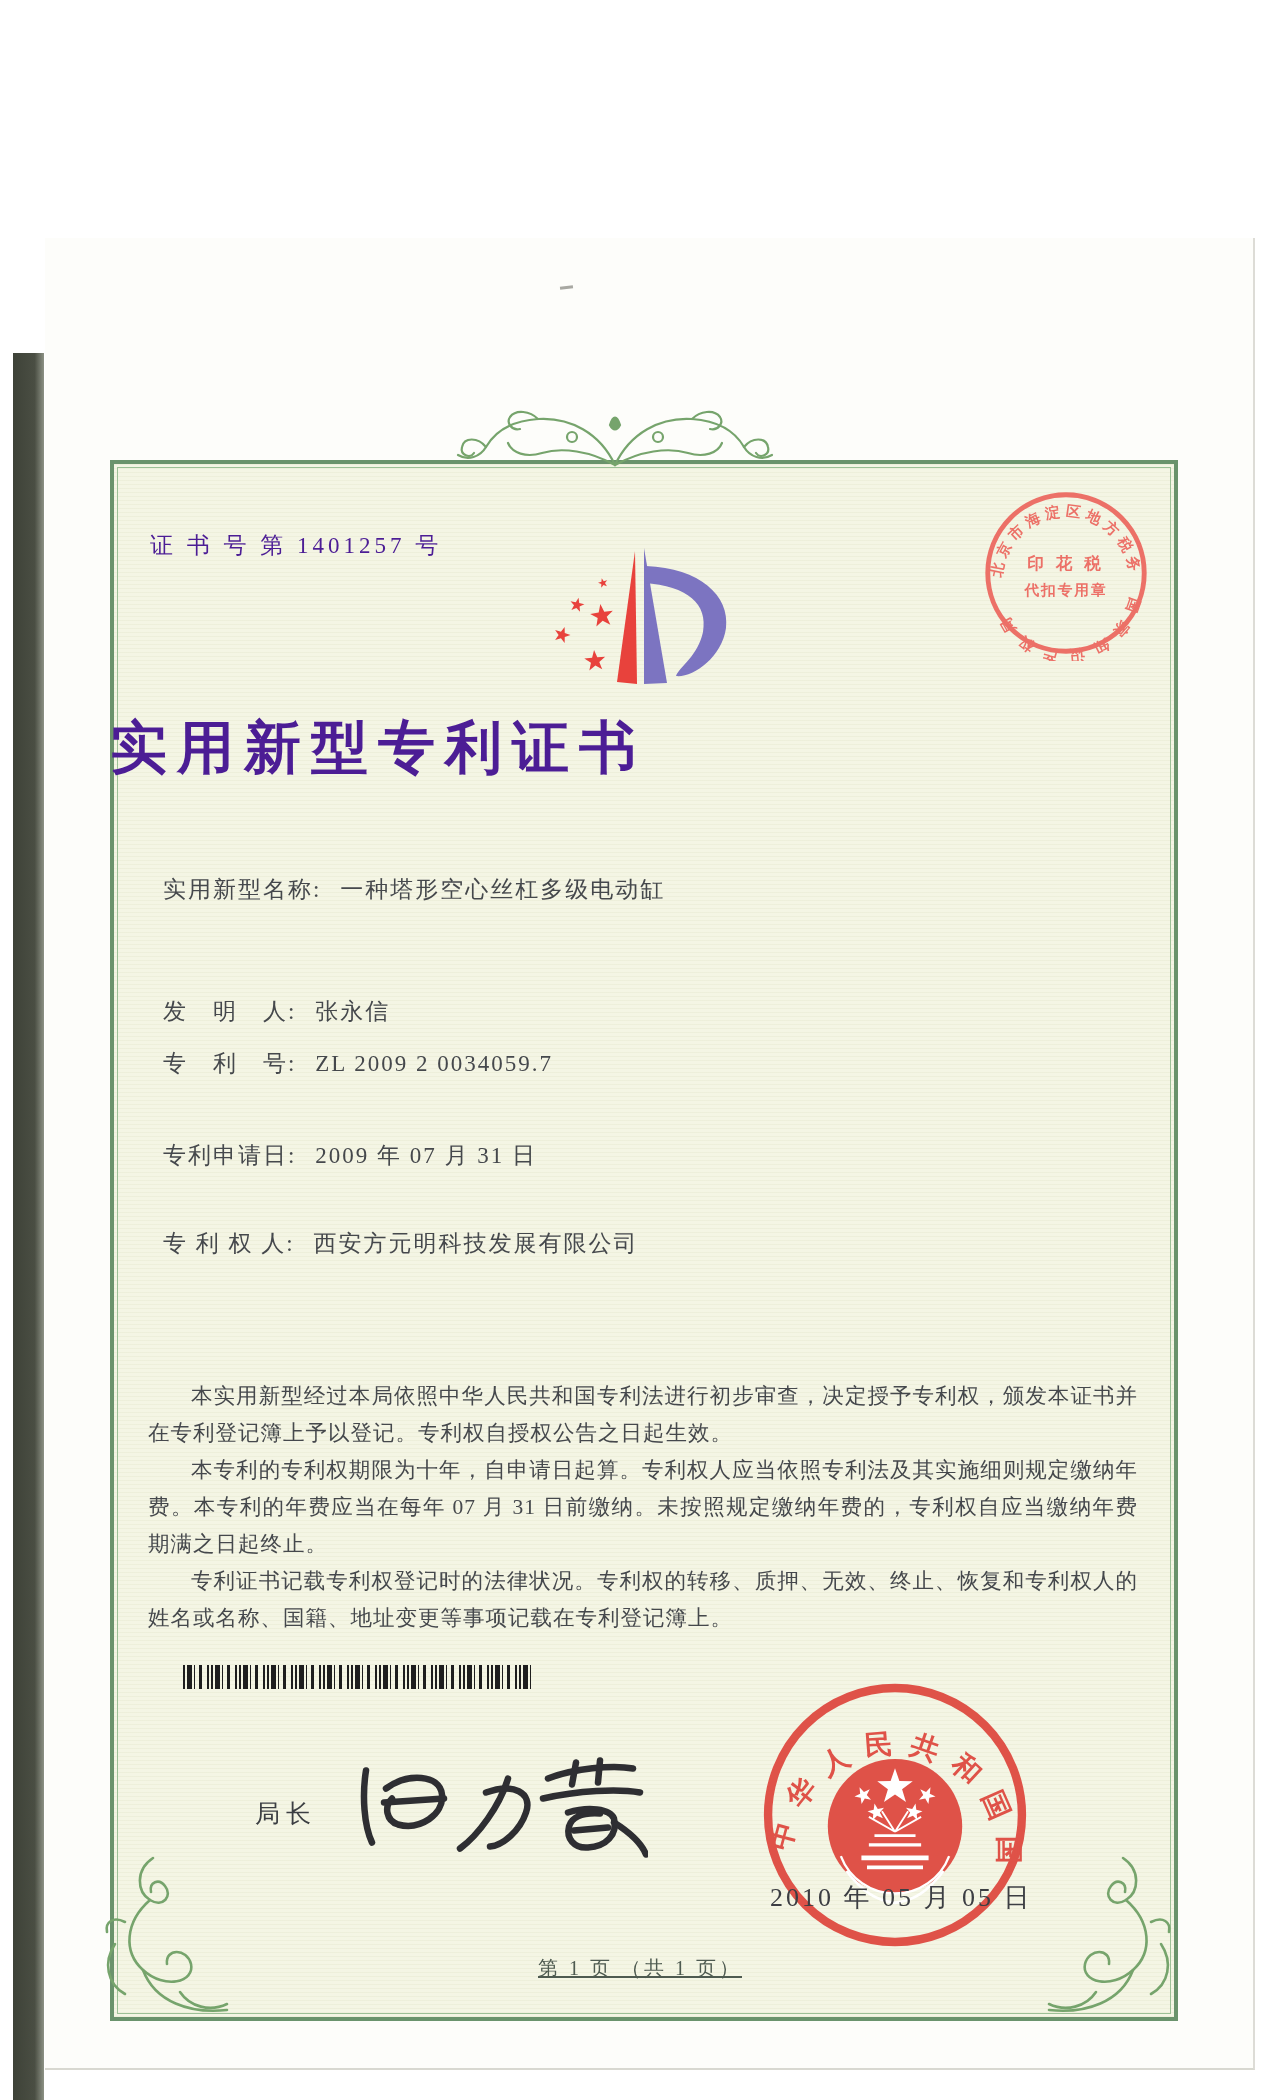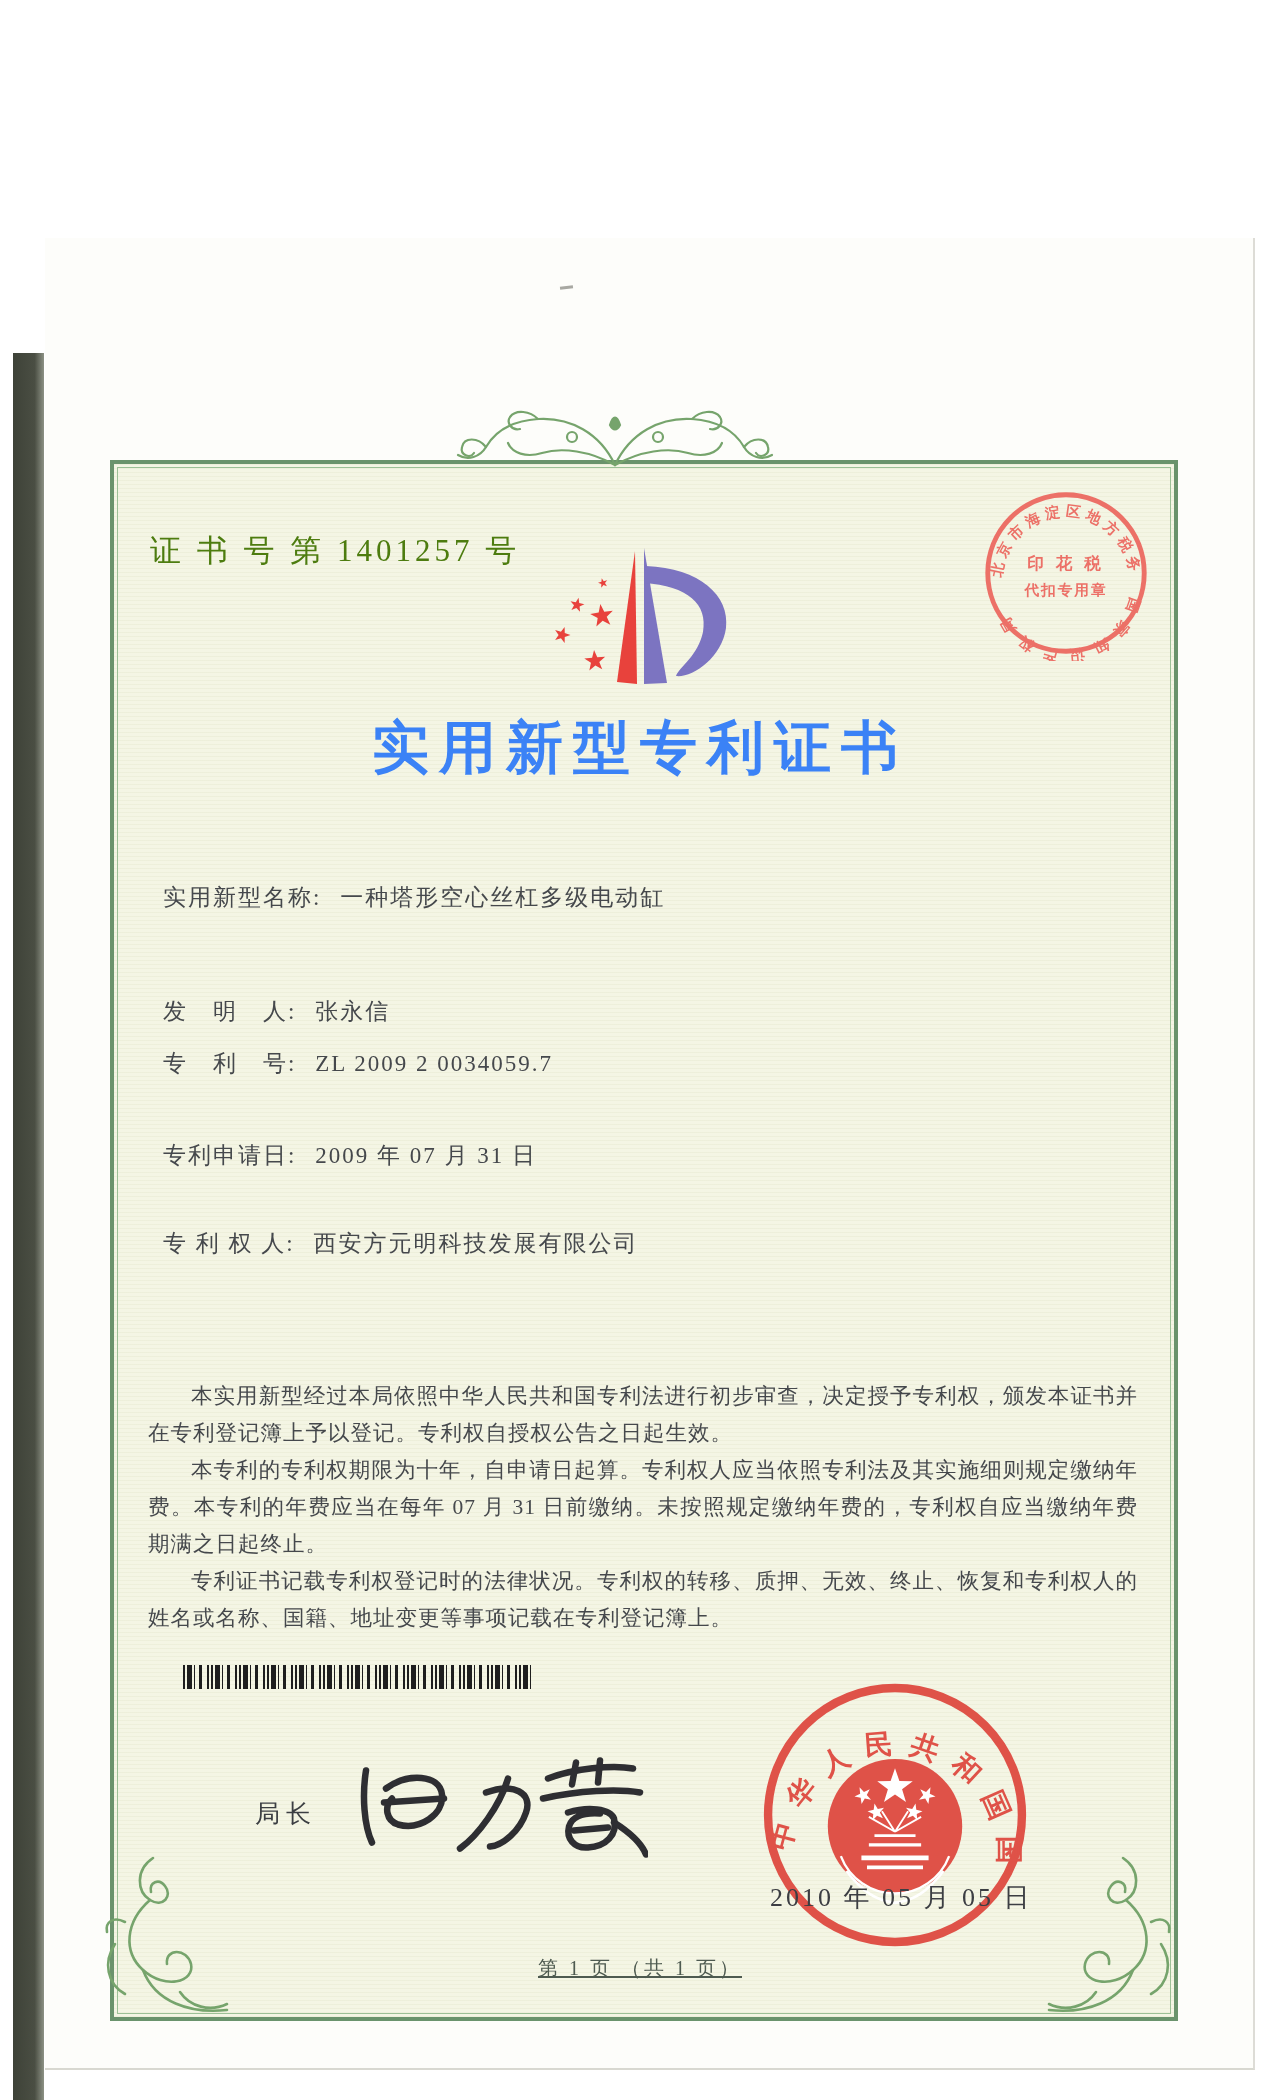--- a/index.html
+++ b/index.html
@@ -11,23 +11,23 @@
   
   .paper{position:absolute;left:45px;top:238px;width:1208px;height:1830px;background:#fdfdfa;
          border-right:2px solid #dddcd6;border-bottom:2px solid #d8d8d0;}
   .tinymark{position:absolute;left:560px;top:286px;width:13px;height:3px;background:#a8a8a2;transform:rotate(-6deg);}
   
   .frame{position:absolute;left:110px;top:460px;width:1060px;height:1553px;
          border:4px solid #6a936c;background-color:#f4f5e4;
          background-image:repeating-linear-gradient(0deg,rgba(150,160,90,0.07) 0 1px,transparent 1px 4px);}
   .frame::before{content:"";position:absolute;inset:3px;border:1px solid #9cc096;pointer-events:none;}
   .svgabs{position:absolute;}
-  .certnum{position:absolute;left:150px;top:530px;font-size:31px;letter-spacing:4px;color:#4d7c0f;}
-  .title{position:absolute;left:110px;top:710px;width:1060px;text-align:center;
-         font-size:57px;font-weight:bold;letter-spacing:10px;color:#3b82f6;}
+  .certnum{position:absolute;left:150px;top:530px;font-size:23px;letter-spacing:4px;color:#4c1d95;}
+  .title{position:absolute;left:110px;top:710px;width:1060px;text-align:left;
+         font-size:57px;font-weight:bold;letter-spacing:10px;color:#4c1d95;}
   .frow{position:absolute;left:163px;font-size:23px;color:#45484c;letter-spacing:1px;white-space:nowrap;}
   .frow .lab{letter-spacing:2px;}
   .frow .val{margin-left:12px;letter-spacing:2px;}
   .paras{position:absolute;left:148px;top:1378px;width:990px;font-size:21.5px;line-height:37px;
          text-align:justify;color:#45484c;}
   .paras p{margin:0;text-indent:2em;letter-spacing:1px;}
   .barcode{position:absolute;left:183px;top:1665px;width:352px;height:24px;
     background:repeating-linear-gradient(90deg,
       #1e1e1e 0 2px,transparent 2px 4px,#1e1e1e 4px 9px,transparent 9px 11px,
       #1e1e1e 11px 12px,transparent 12px 16px,#1e1e1e 16px 19px,transparent 19px 24px,
@@ -122,21 +122,21 @@
     </text>
     <text class="seal-ink-light" font-size="15" letter-spacing="10" font-weight="bold">
       <textPath href="#taxBot" startOffset="10">国家知识产权局</textPath>
     </text>
     <text class="seal-ink-light" x="90" y="86" text-anchor="middle" font-size="17" letter-spacing="4" font-weight="bold">印 花 税</text>
     <text class="seal-ink-light" x="90" y="112" text-anchor="middle" font-size="15" letter-spacing="2" font-weight="bold">代扣专用章</text>
   </svg>
 
   <div class="title">实用新型专利证书</div>
 
-  <div class="frow" style="top:874px;margin-top:8px;">
+  <div class="frow" style="top:874px;">
     <span class="lab">实用新型名称:</span>
     <span class="val">一种塔形空心丝杠多级电动缸</span>
   </div>
   <div class="frow" style="top:996px;">
     <span class="lab">发　明　人:</span>
     <span class="val">张永信</span>
   </div>
   <div class="frow" style="top:1048px;">
     <span class="lab">专　利　号:</span>
     <span class="val">ZL 2009 2 0034059.7</span>

